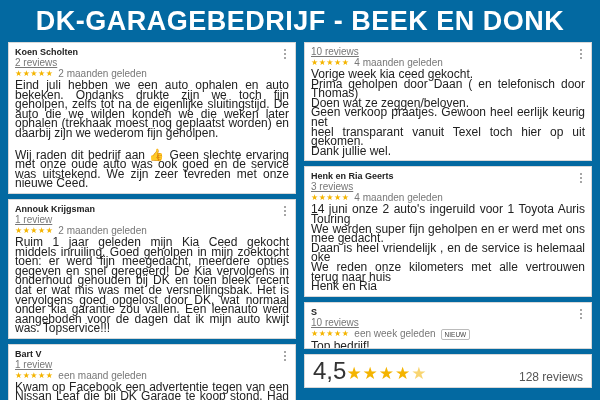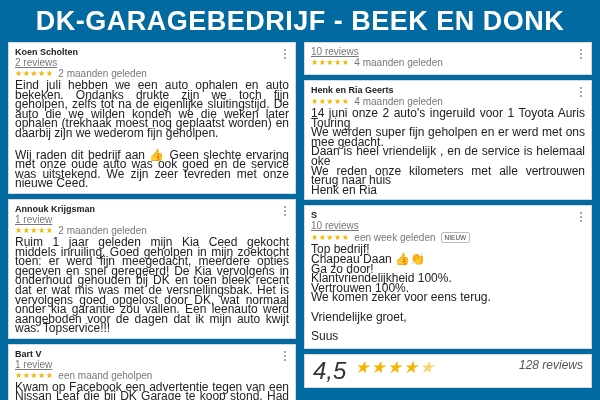--- a/index.html
+++ b/index.html
@@ -104,25 +104,23 @@
   .kebab span {
     display: block;
     width: 2px; height: 2px;
     border-radius: 50%;
     background: #888;
   }
   #summary {
     background: #ffffff;
     border: 1px solid #d8d8d8;
     display: flex;
-    align-items: flex-start;
-    gap: 8px;
+    align-items: flex-end;
     padding: 3px 8px;
     margin-top: auto;
-    font-style: italic;
   }
   #summary .score {
     font-size: 24px;
     color: #333;
     line-height: 26px;
   }
   #summary .bigstars {
     color: #f4b400;
     font-size: 17px;
     letter-spacing: 1px;
@@ -179,21 +177,21 @@
       <div class="review" style="flex:0 0 auto;">
         <div class="kebab">
             <span></span>
             <span></span>
             <span></span>
           </div>
         <div class="rv-name">Bart V</div>
         <div class="rv-meta">1 review</div>
         <div class="rv-line">
           <div class="stars">★★★★★</div>
-          <div class="rv-age">een maand geholpen</div>
+          <div class="rv-age">een maand geleden</div>
         </div>
         <div class="rv-text">Kwam op Facebook een advertentie tegen van een Nissan Leaf die bij DK Garage te koop stond. Had gebeld om een afspraak te maken en werd super vriendelijk ontvangen en de auto stond mooi klaar voor een bezichtiging en ik maakte ook nog proefrit. Na een week kon ik de auto al ophalen. Paar dagen later kon ik hem ophalen en werd alles wat mij nog niet duidelijk was netjes uitgelegd. Ik ga hier zeker terug komen!</div>
       </div>
 
       <div class="review" style="flex:1 1 auto;">
         <div class="kebab">
             <span></span>
             <span></span>
             <span></span>
           </div>
@@ -210,29 +208,36 @@
         <div class="kebab">
             <span></span>
             <span></span>
             <span></span>
           </div>
         <div class="rv-meta">10 reviews</div>
         <div class="rv-line">
           <div class="stars">★★★★★</div>
           <div class="rv-age">4 maanden geleden</div>
         </div>
+        <div class="rv-text">Vorige week kia ceed gekocht.
+Prima geholpen door Daan ( en telefonisch door Thomas)
+Doen wat ze zeggen/beloven.
+Geen verkoop praatjes. Gewoon heel eerlijk keurig net
+heel transparant vanuit Texel toch hier op uit gekomen.
+Dank jullie wel.</div>
       </div>
 
       <div class="review" style="flex:0 0 auto;">
         <div class="kebab">
             <span></span>
             <span></span>
             <span></span>
           </div>
         <div class="rv-name">Henk en Ria Geerts</div>
+        <div class="rv-meta">3 reviews</div>
         <div class="rv-line">
           <div class="stars">★★★★★</div>
           <div class="rv-age">4 maanden geleden</div>
         </div>
         <div class="rv-text">14 juni onze 2 auto's ingeruild voor 1 Toyota Auris Touring
 We werden super fijn geholpen en er werd met ons mee gedacht.
 Daan is heel vriendelijk , en de service is helemaal oke
 We reden onze kilometers met alle vertrouwen terug naar huis
 Henk en Ria</div>
       </div>

